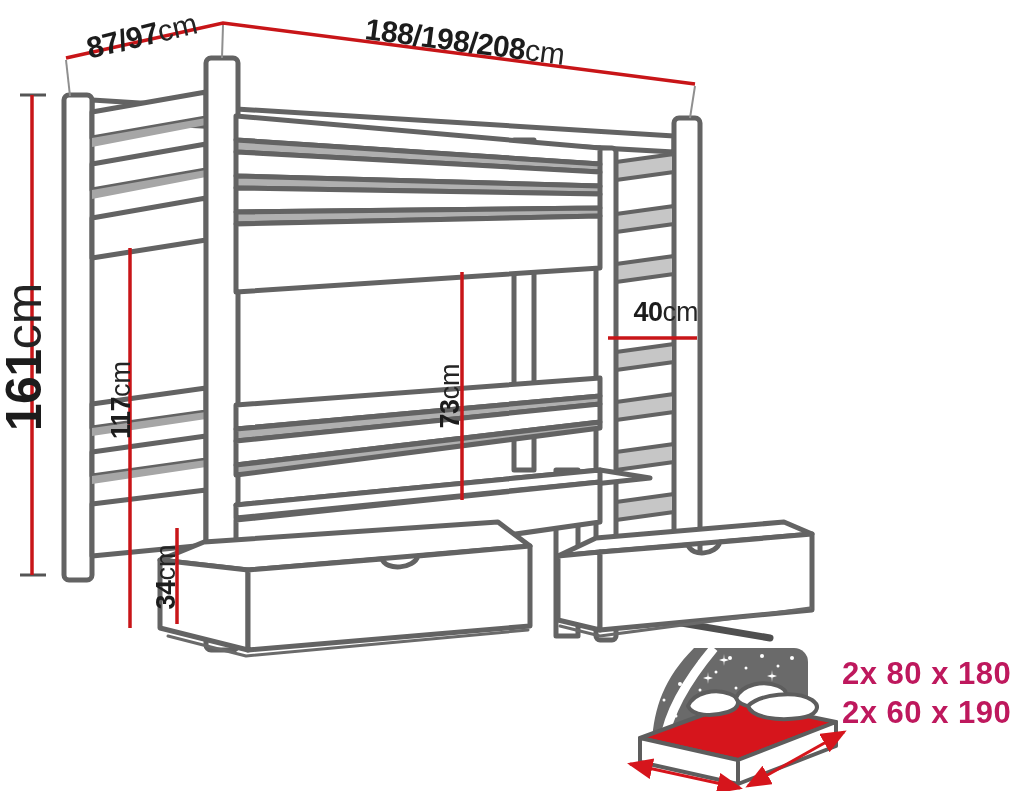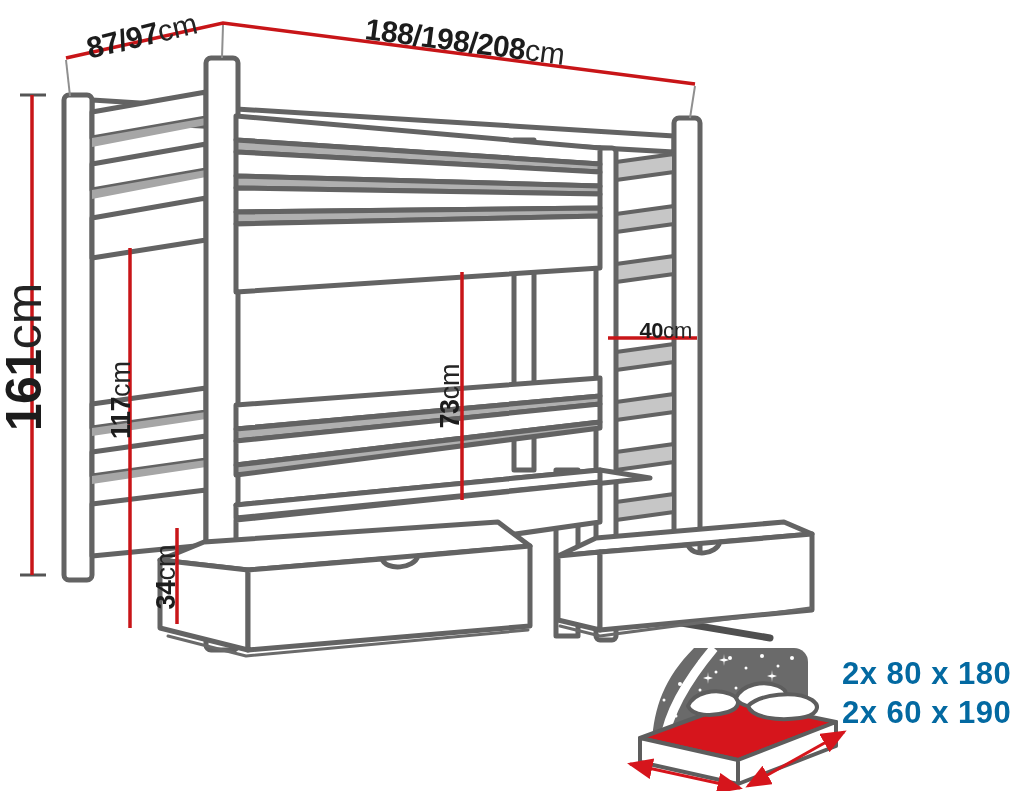--- a/index.html
+++ b/index.html
@@ -18,25 +18,25 @@
     transform-origin:center center;
     line-height:1;
   }
   .dim-label .num{font-weight:800;letter-spacing:-0.5px;}
   .dim-label .unit{font-weight:400;color:#242424;}
   .lbl-87 {left:142px;top:36px; font-size:30px;transform:translate(-50%,-50%) rotate(-13.5deg);}
   .lbl-188{left:465px;top:42px; font-size:30px;transform:translate(-50%,-50%) rotate(7.4deg);}
   .lbl-161{left:24px; top:357px;font-size:50px;transform:translate(-50%,-50%) rotate(-90deg);}
   .lbl-117{left:121px;top:400px;font-size:27px;transform:translate(-50%,-50%) rotate(-90deg);}
   .lbl-73 {left:450px;top:396px;font-size:27px;transform:translate(-50%,-50%) rotate(-90deg);}
-  .lbl-40 {left:651px;top:331px;font-size:22px;transform:translate(-50%,-50%);padding-left:30px;}
+  .lbl-40 {left:651px;top:312px;font-size:27px;transform:translate(-50%,-50%);padding-left:30px;}
   .lbl-34 {left:166px;top:577px;font-size:27px;transform:translate(-50%,-50%) rotate(-90deg);}
   .sizes{
     position:absolute;left:842px;top:654px;
-    color:#0369a1;font-size:31px;font-weight:800;
+    color:#be185d;font-size:31px;font-weight:800;
     line-height:39px;letter-spacing:0.5px;white-space:nowrap;
   }
 </style>
 </head>
 <body>
 
 <div class="stage">
 
   <svg width="1020" height="791" viewBox="0 0 1020 791">
     <defs>

